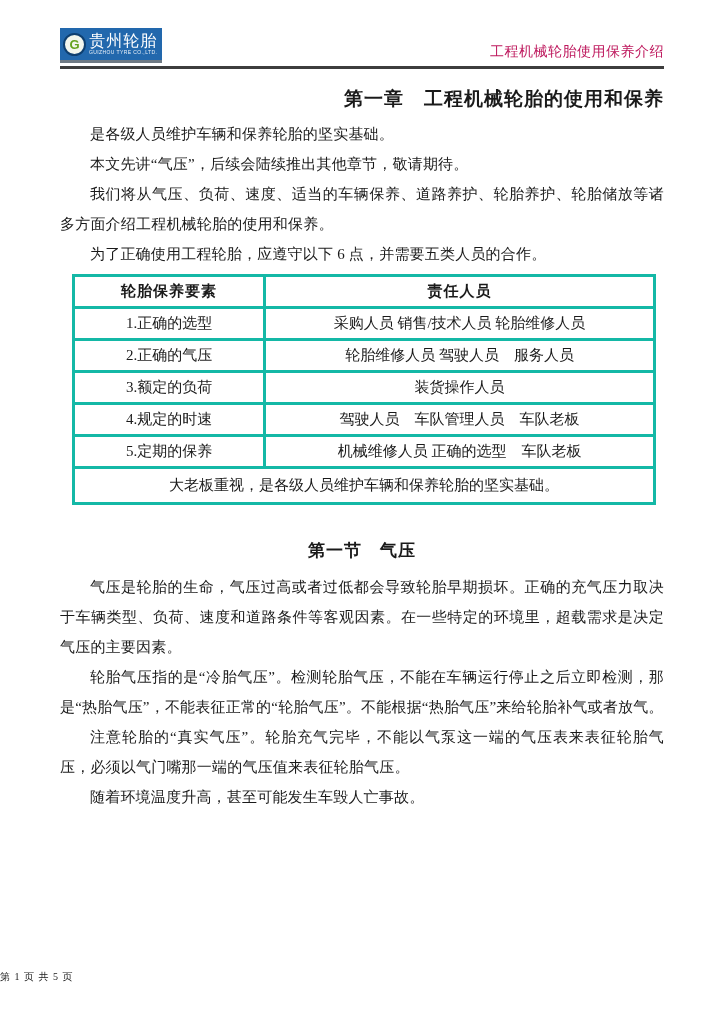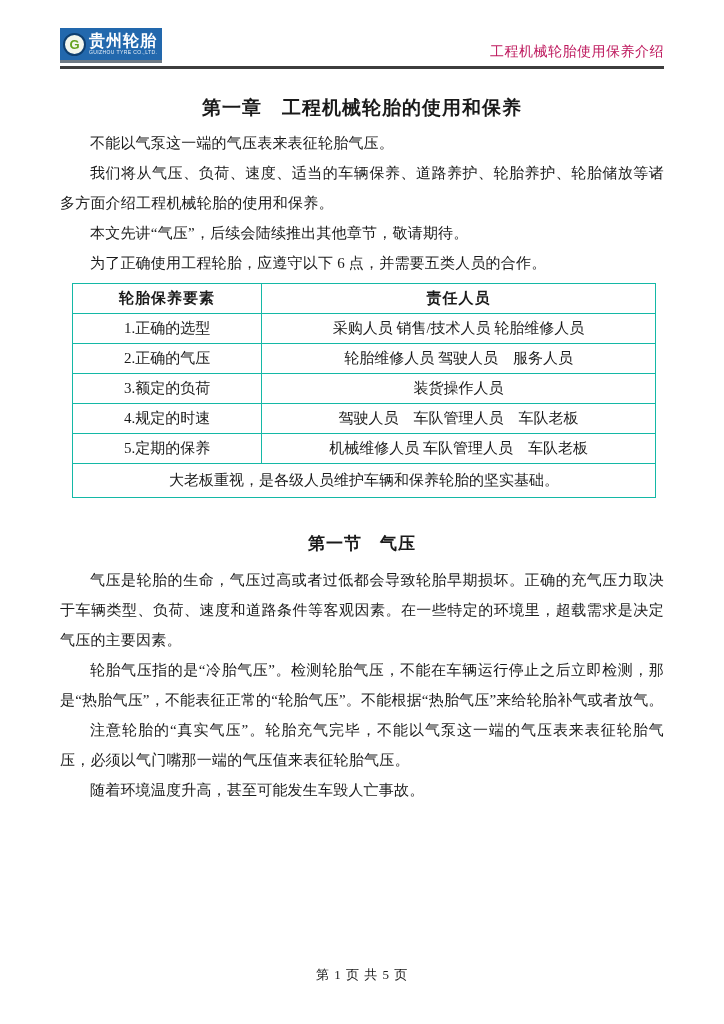--- a/index.html
+++ b/index.html
@@ -31,34 +31,35 @@
     border:2px solid #0e3f70;
     box-sizing:border-box;
     display:flex;align-items:center;justify-content:center;
     font-family:"Liberation Sans","DejaVu Sans",sans-serif;
     font-weight:bold;font-size:13px;color:#63a21e;
     flex:0 0 auto;
   }
   .logo-txt{margin-left:3px;line-height:1;}
   .logo-cn{
     font-family:"Liberation Sans","DejaVu Sans",sans-serif;
-    font-weight:bold;color:#ffffff;font-size:16px;letter-spacing:1px;
+    font-weight:normal;color:#ffffff;font-size:16px;letter-spacing:1px;
     white-space:nowrap;
+    text-align:right;
   }
   .logo-en{
     font-family:"Liberation Sans","DejaVu Sans",sans-serif;
     color:#e8f0f8;font-size:5px;letter-spacing:.4px;white-space:nowrap;margin-top:1px;
   }
   .doc-title{font-size:14px;color:#be185d;padding-bottom:2px;letter-spacing:.5px;}
 
   
   h1.chapter{
     font-family:"Liberation Sans","DejaVu Sans",sans-serif;
-    font-size:19px;font-weight:bold;text-align:center;
-    margin:26px 0 7px 0;letter-spacing:1px;
+    font-size:19px;font-weight:bold;text-align:right;
+    margin:17px 0 7px 0;letter-spacing:1px;
   }
   h2.section{
     font-family:Liberation Serif, serif;
     font-size:17px;font-weight:bold;text-align:center;
     margin:34px 0 10px 0;letter-spacing:1px;
   }
 
   
   p.bp{
     margin:0;font-size:15px;line-height:30px;
@@ -66,36 +67,36 @@
     letter-spacing:.2px;
   }
 
   
   table.duty{
     border-collapse:collapse;
     width:584px;margin:5px 0 0 12px;
     table-layout:fixed;
   }
   table.duty th,table.duty td{
-    border:1px solid #14b8a6;
+    border:3px solid #14b8a6;
     height:29px;padding:0 4px;
     text-align:center;vertical-align:middle;
     font-size:15px;overflow:hidden;white-space:nowrap;
   }
   table.duty th{
     font-family:"Liberation Sans","DejaVu Sans",sans-serif;
     font-weight:bold;font-size:15px;letter-spacing:1px;
   }
   table.duty .c1{width:180px;}
   table.duty td.span{height:33px;font-size:15px;}
 
   
   .pg-footer{
     position:absolute;left:0;bottom:40px;width:724px;
-    text-align:center;font-size:13px;letter-spacing:1px;
+    text-align:left;font-size:10px;letter-spacing:1px;
   }
 </style>
 </head>
 <body>
 
 <div class="page">
 
   <div class="hdr">
     <div class="logo-box">
       <div class="g-mark">
@@ -104,23 +105,23 @@
       <div class="logo-txt">
         <div class="logo-cn">贵州轮胎</div>
         <div class="logo-en">GUIZHOU TYRE CO.,LTD.</div>
       </div>
     </div>
     <div class="doc-title">工程机械轮胎使用保养介绍</div>
   </div>
 
   <h1 class="chapter">第一章　工程机械轮胎的使用和保养</h1>
 
-  <p class="bp">不能以气泵这一端的气压表来表征轮胎气压。</p>
+  <p class="bp">是各级人员维护车辆和保养轮胎的坚实基础。</p>
+  <p class="bp">本文先讲“气压”，后续会陆续推出其他章节，敬请期待。</p>
   <p class="bp">我们将从气压、负荷、速度、适当的车辆保养、道路养护、轮胎养护、轮胎储放等诸多方面介绍工程机械轮胎的使用和保养。</p>
-  <p class="bp">本文先讲“气压”，后续会陆续推出其他章节，敬请期待。</p>
   <p class="bp">为了正确使用工程轮胎，应遵守以下 6 点，并需要五类人员的合作。</p>
 
   <table class="duty">
     <tbody>
         <tr>
       <th class="c1">轮胎保养要素</th>
       <th>责任人员</th>
     </tr>
     <tr>
       <td class="c1">1.正确的选型</td>
@@ -133,21 +134,21 @@
     <tr>
       <td class="c1">3.额定的负荷</td>
       <td>装货操作人员</td>
     </tr>
     <tr>
       <td class="c1">4.规定的时速</td>
       <td>驾驶人员　车队管理人员　车队老板</td>
     </tr>
     <tr>
       <td class="c1">5.定期的保养</td>
-      <td>机械维修人员 车队管理人员　车队老板</td>
+      <td>机械维修人员 正确的选型　车队老板</td>
     </tr>
     <tr>
       <td class="span" colspan="2">大老板重视，是各级人员维护车辆和保养轮胎的坚实基础。</td>
     </tr>
   </tbody>
     </table>
 
   <h2 class="section">第一节　气压</h2>
 
   <p class="bp">气压是轮胎的生命，气压过高或者过低都会导致轮胎早期损坏。正确的充气压力取决于车辆类型、负荷、速度和道路条件等客观因素。在一些特定的环境里，超载需求是决定气压的主要因素。</p>

